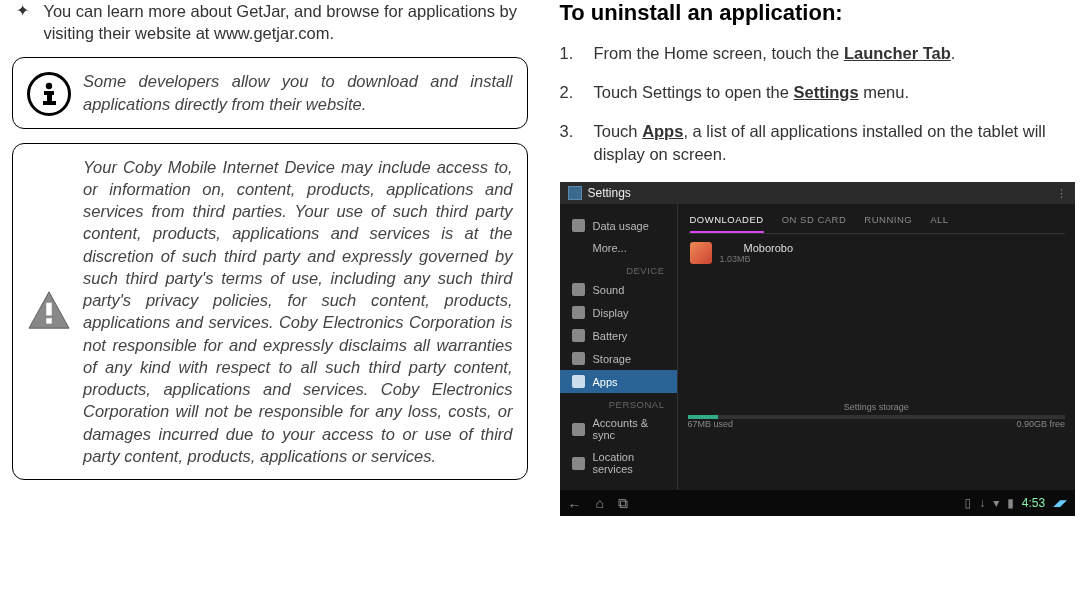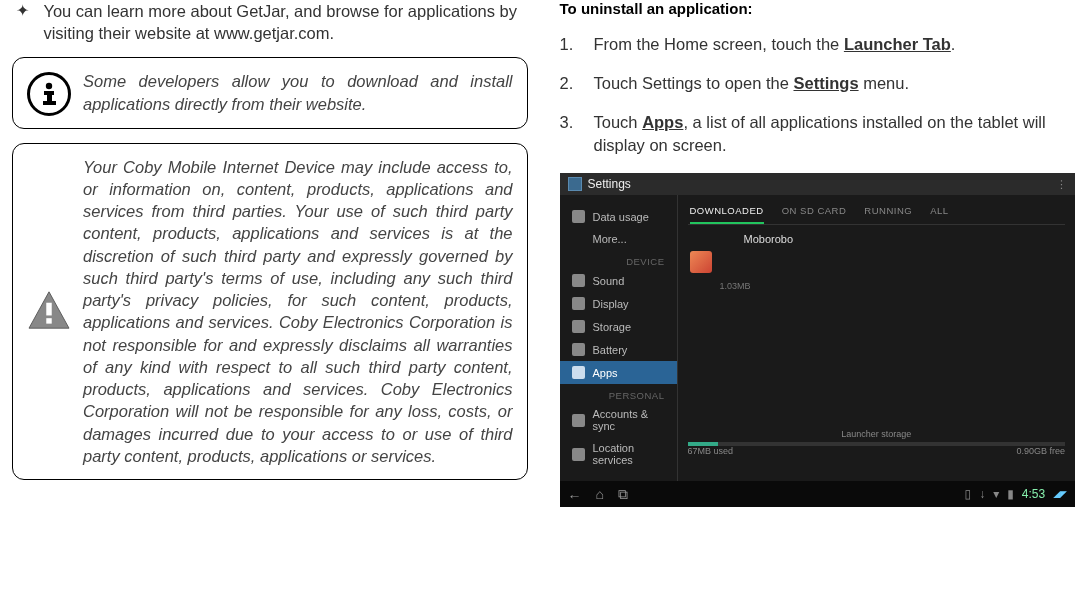--- a/index.html
+++ b/index.html
@@ -64,21 +64,21 @@
       justify-content: center;
       font-weight: bold;
       font-size: 30px;
       font-family: Georgia, serif;
     }
     .warn-icon {
       width: 44px;
       height: 40px;
     }
     .heading {
-      font-size: 15px;
+      font-size: 22px;
       font-weight: bold;
       margin-bottom: 16px;
       color: #000;
     }
     .ol-list {
       list-style: none;
       counter-reset: step;
     }
     .ol-list li {
       counter-increment: step;
@@ -160,38 +160,38 @@
       display: flex;
       gap: 18px;
       font-size: 9.5px;
       color: #888;
       padding: 4px 2px 8px;
       border-bottom: 1px solid #333;
       letter-spacing: 0.5px;
     }
     .ss-tabs .active {
       color: #eee;
-      border-bottom: 2px solid #22c55e;
+      border-bottom: 2px solid #d946ef;
       padding-bottom: 4px;
       margin-bottom: -8px;
     }
     .ss-app {
       display: flex;
       gap: 8px;
       padding: 8px 2px;
       align-items: center;
     }
     .ss-appicon {
       width: 22px;
       height: 22px;
       background: linear-gradient(135deg,#e85,#c43);
       border-radius: 3px;
     }
     .ss-appname { color: #ddd; font-size: 11px; margin-left: 24px; }
-    .ss-appsize { color: #777; font-size: 9px; margin-top: 36px; }
+    .ss-appsize { color: #777; font-size: 9px; }
     .ss-storage {
       margin-top: 130px;
       font-size: 9px;
       color: #888;
     }
     .ss-bar {
       height: 4px;
       background: #333;
       margin-top: 3px;
       position: relative;
@@ -290,25 +290,25 @@
         <div class="ss-item">
             <div class="ic"></div>
             <span>Sound</span>
           </div>
         <div class="ss-item">
             <div class="ic"></div>
             <span>Display</span>
           </div>
         <div class="ss-item">
             <div class="ic"></div>
+            <span>Battery</span>
+          </div>
+        <div class="ss-item">
+            <div class="ic"></div>
             <span>Storage</span>
-          </div>
-        <div class="ss-item">
-            <div class="ic"></div>
-            <span>Battery</span>
           </div>
         <div class="ss-item selected">
             <div class="ic" style="background:#cde"></div>
             <span>Apps</span>
           </div>
         <div class="ss-section">PERSONAL</div>
         <div class="ss-item">
             <div class="ic"></div>
             <span>Accounts &amp; sync</span>
           </div>
@@ -325,21 +325,21 @@
           <span>ALL</span>
         </div>
         <div class="ss-app">
           <div class="ss-appicon"></div>
           <div>
             <div class="ss-appname">Moborobo</div>
             <div class="ss-appsize">1.03MB</div>
           </div>
         </div>
         <div class="ss-storage">
-          <div style="text-align:center;margin-bottom:2px">Launcher storage</div>
+          <div style="text-align:center;margin-bottom:2px">Settings storage</div>
           <div class="ss-bar">
               <div class="ss-bar-fill"></div>
             </div>
           <div class="ss-storage-row">
             <span>67MB used</span>
             <span>0.90GB free</span>
           </div>
         </div>
       </div>
     </div>

